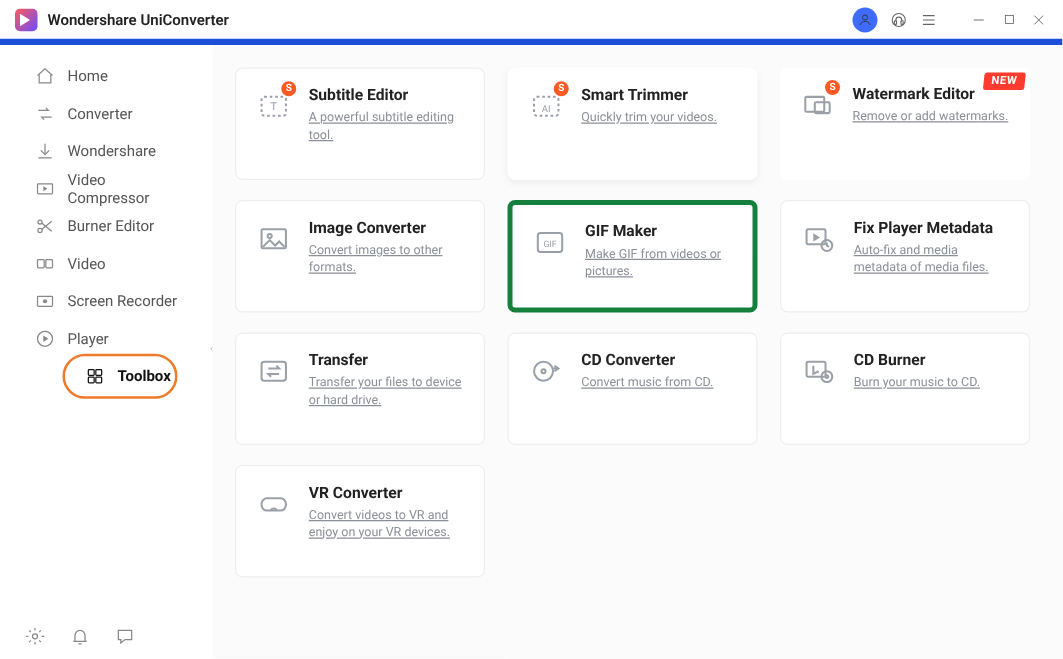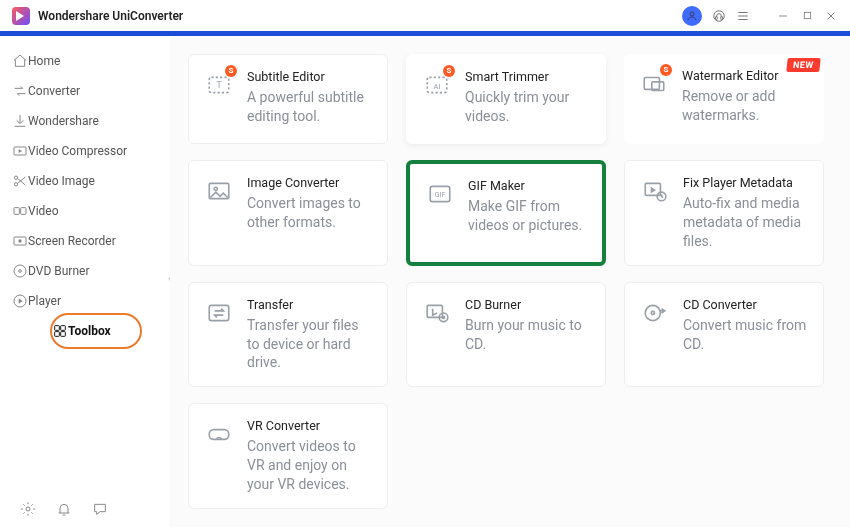--- a/index.html
+++ b/index.html
@@ -7,36 +7,36 @@
   .titlebar { height: 36px; display: flex; align-items: center; padding: 0 12px; border-bottom: 5px solid #1d4ed8; }
   .logo { width: 18px; height: 18px; border-radius: 4px; background: linear-gradient(135deg, #ff5a5a 0%, #6a4cff 100%); margin-right: 8px; position: relative; }
   .logo::after { content: ""; position: absolute; left: 4px; top: 4px; width: 0; height: 0; border-left: 8px solid #fff; border-top: 5px solid transparent; border-bottom: 5px solid transparent; }
   .title { font-size: 12px; font-weight: 600; color: #222; }
   .title-right { margin-left: auto; display: flex; align-items: center; gap: 10px; }
   .avatar { width: 20px; height: 20px; border-radius: 50%; background: #3f6cff; display: flex; align-items: center; justify-content: center; }
   .winbtn { color: #666; display: flex; width: 14px; height: 14px; align-items: center; justify-content: center; }
   .winbtn svg, .avatar svg { display: block; }
   .body { display: flex; height: calc(527px - 36px); }
   .sidebar { width: 170px; padding: 10px 0; position: relative; }
-  .nav-item { height: 30px; display: flex; align-items: center; padding: 0 12px; font-size: 12px; color: #555; cursor: pointer; position: relative; }
+  .nav-item { height: 30px; display: flex; align-items: center; gap: 10px; padding: 0 28px; font-size: 12px; color: #555; cursor: pointer; position: relative; }
   .nav-item .ni-icon { width: 16px; height: 16px; color: #888; flex: 0 0 16px; display: flex; align-items: center; justify-content: center; }
   .nav-item.active { font-weight: 700; color: #111; margin-left: 40px; }
   .nav-item.active-pill::before { content: ""; position: absolute; left: 10px; right: 28px; top: -3px; bottom: -3px; border: 2px solid #ee7a2c; border-radius: 18px; }
   .collapse-dot { position: absolute; right: -6px; top: 233px; width: 12px; height: 20px; display: flex; align-items: center; justify-content: center; color: #888; background: #fff; }
   .bottom-icons { position: absolute; bottom: 10px; left: 0; display: flex; gap: 20px; padding-left: 20px; }
   .bottom-icons .bi { width: 16px; height: 16px; color: #888; }
   .main { flex: 1; background: #fbfbfc; border-top-left-radius: 4px; padding: 18px; overflow: auto; position: relative; }
   .grid { display: grid; grid-template-columns: repeat(3, 200px); gap: 16px 18px; }
   .card { background: #fff; border: 1px solid #eee; border-radius: 6px; padding: 14px 16px; display: flex; gap: 14px; position: relative; min-height: 90px; cursor: pointer; }
   .card.selected { border: 1px solid #fff; box-shadow: 0 1px 4px rgba(0,0,0,0.04); }
   .card.highlight { border: 4px solid #15803d; }
   .card .ci { width: 28px; height: 28px; flex: 0 0 28px; color: #9aa0a8; display: flex; align-items: center; justify-content: center; position: relative; margin-top: 2px; }
   .card .ct { display: flex; flex-direction: column; gap: 4px; }
-  .card .ct .title { font-size: 12.5px; font-weight: 400; color: #222; }
-  .card .ct .desc { font-size: 14px; color: #8b8f97; line-height: 1.35; }
+  .card .ct .title { font-size: 12.5px; font-weight: 700; color: #222; }
+  .card .ct .desc { font-size: 10px; color: #8b8f97; line-height: 1.35; text-decoration: underline; }
   .s-badge { position: absolute; top: -6px; right: -4px; width: 12px; height: 12px; background: #ff5a24; color: #fff; font-size: 8px; font-weight: 700; border-radius: 50%; display: flex; align-items: center; justify-content: center; line-height: 1; }
   .new-badge { position: absolute; top: 4px; right: 4px; background: #ff3b30; color: #fff; font-size: 9px; font-weight: 700; padding: 2px 6px; border-radius: 2px; transform: skewX(-6deg); letter-spacing: 0.5px; }
   svg { stroke: currentColor; fill: none; stroke-width: 1.5; }
 </style>
 </head>
 <body>
 
 <div class="titlebar">
   <div class="logo"></div>
   <div class="title">Wondershare UniConverter</div>
@@ -124,48 +124,39 @@
     </div>
     <div class="nav-item">
       <span class="ni-icon">
           <svg width="16" height="16" viewBox="0 0 24 24">
             <circle cx="6" cy="7" r="2.5"></circle>
             <circle cx="6" cy="17" r="2.5"></circle>
             <line x1="8" y1="8" x2="20" y2="18"></line>
             <line x1="8" y1="16" x2="20" y2="6"></line>
           </svg>
         </span>
-      <span>Video Image</span>
+      <span>Burner Editor</span>
     </div>
     <div class="nav-item">
       <span class="ni-icon">
           <svg width="16" height="16" viewBox="0 0 24 24">
             <rect x="3" y="7" width="8" height="10" rx="1"></rect>
             <rect x="13" y="7" width="8" height="10" rx="1"></rect>
           </svg>
         </span>
       <span>Video</span>
     </div>
     <div class="nav-item">
       <span class="ni-icon">
           <svg width="16" height="16" viewBox="0 0 24 24">
             <rect x="3" y="6" width="18" height="12" rx="1"></rect>
             <circle cx="12" cy="12" r="2.5" fill="currentColor" stroke="none"></circle>
           </svg>
         </span>
       <span>Screen Recorder</span>
-    </div>
-    <div class="nav-item">
-      <span class="ni-icon">
-          <svg width="16" height="16" viewBox="0 0 24 24">
-            <circle cx="12" cy="12" r="9"></circle>
-            <circle cx="12" cy="12" r="2"></circle>
-          </svg>
-        </span>
-      <span>DVD Burner</span>
     </div>
     <div class="nav-item">
       <span class="ni-icon">
           <svg width="16" height="16" viewBox="0 0 24 24">
             <circle cx="12" cy="12" r="9"></circle>
             <polygon points="10,8 10,16 16,12" fill="currentColor" stroke="none"></polygon>
           </svg>
         </span>
       <span>Player</span>
     </div>
@@ -301,50 +292,50 @@
         </div>
         <div class="ct">
           <div class="title">Transfer</div>
           <div class="desc">Transfer your files to device or hard drive.</div>
         </div>
       </div>
 
       <div class="card">
         <div class="ci">
           <svg width="26" height="26" viewBox="0 0 24 24">
+              <circle cx="10" cy="12" r="7"></circle>
+              <circle cx="10" cy="12" r="1.5"></circle>
+              <path d="M18 8l3 2-3 2"></path>
+              <path d="M21 10h-4"></path>
+            </svg>
+        </div>
+        <div class="ct">
+          <div class="title">CD Converter</div>
+          <div class="desc">Convert music from CD.</div>
+        </div>
+      </div>
+
+      <div class="card">
+        <div class="ci">
+          <svg width="26" height="26" viewBox="0 0 24 24">
               <rect x="3" y="5" width="14" height="11" rx="1"></rect>
               <path d="M8 8v6l4-2"></path>
               <circle cx="18" cy="16" r="4"></circle>
               <circle cx="18" cy="16" r="1"></circle>
             </svg>
         </div>
         <div class="ct">
           <div class="title">CD Burner</div>
           <div class="desc">Burn your music to CD.</div>
         </div>
       </div>
 
       <div class="card">
         <div class="ci">
           <svg width="26" height="26" viewBox="0 0 24 24">
-              <circle cx="10" cy="12" r="7"></circle>
-              <circle cx="10" cy="12" r="1.5"></circle>
-              <path d="M18 8l3 2-3 2"></path>
-              <path d="M21 10h-4"></path>
-            </svg>
-        </div>
-        <div class="ct">
-          <div class="title">CD Converter</div>
-          <div class="desc">Convert music from CD.</div>
-        </div>
-      </div>
-
-      <div class="card">
-        <div class="ci">
-          <svg width="26" height="26" viewBox="0 0 24 24">
               <rect x="3" y="8" width="18" height="9" rx="4"></rect>
               <path d="M10 17c0-2 4-2 4 0"></path>
             </svg>
         </div>
         <div class="ct">
           <div class="title">VR Converter</div>
           <div class="desc">Convert videos to VR and enjoy on your VR devices.</div>
         </div>
       </div>
 

